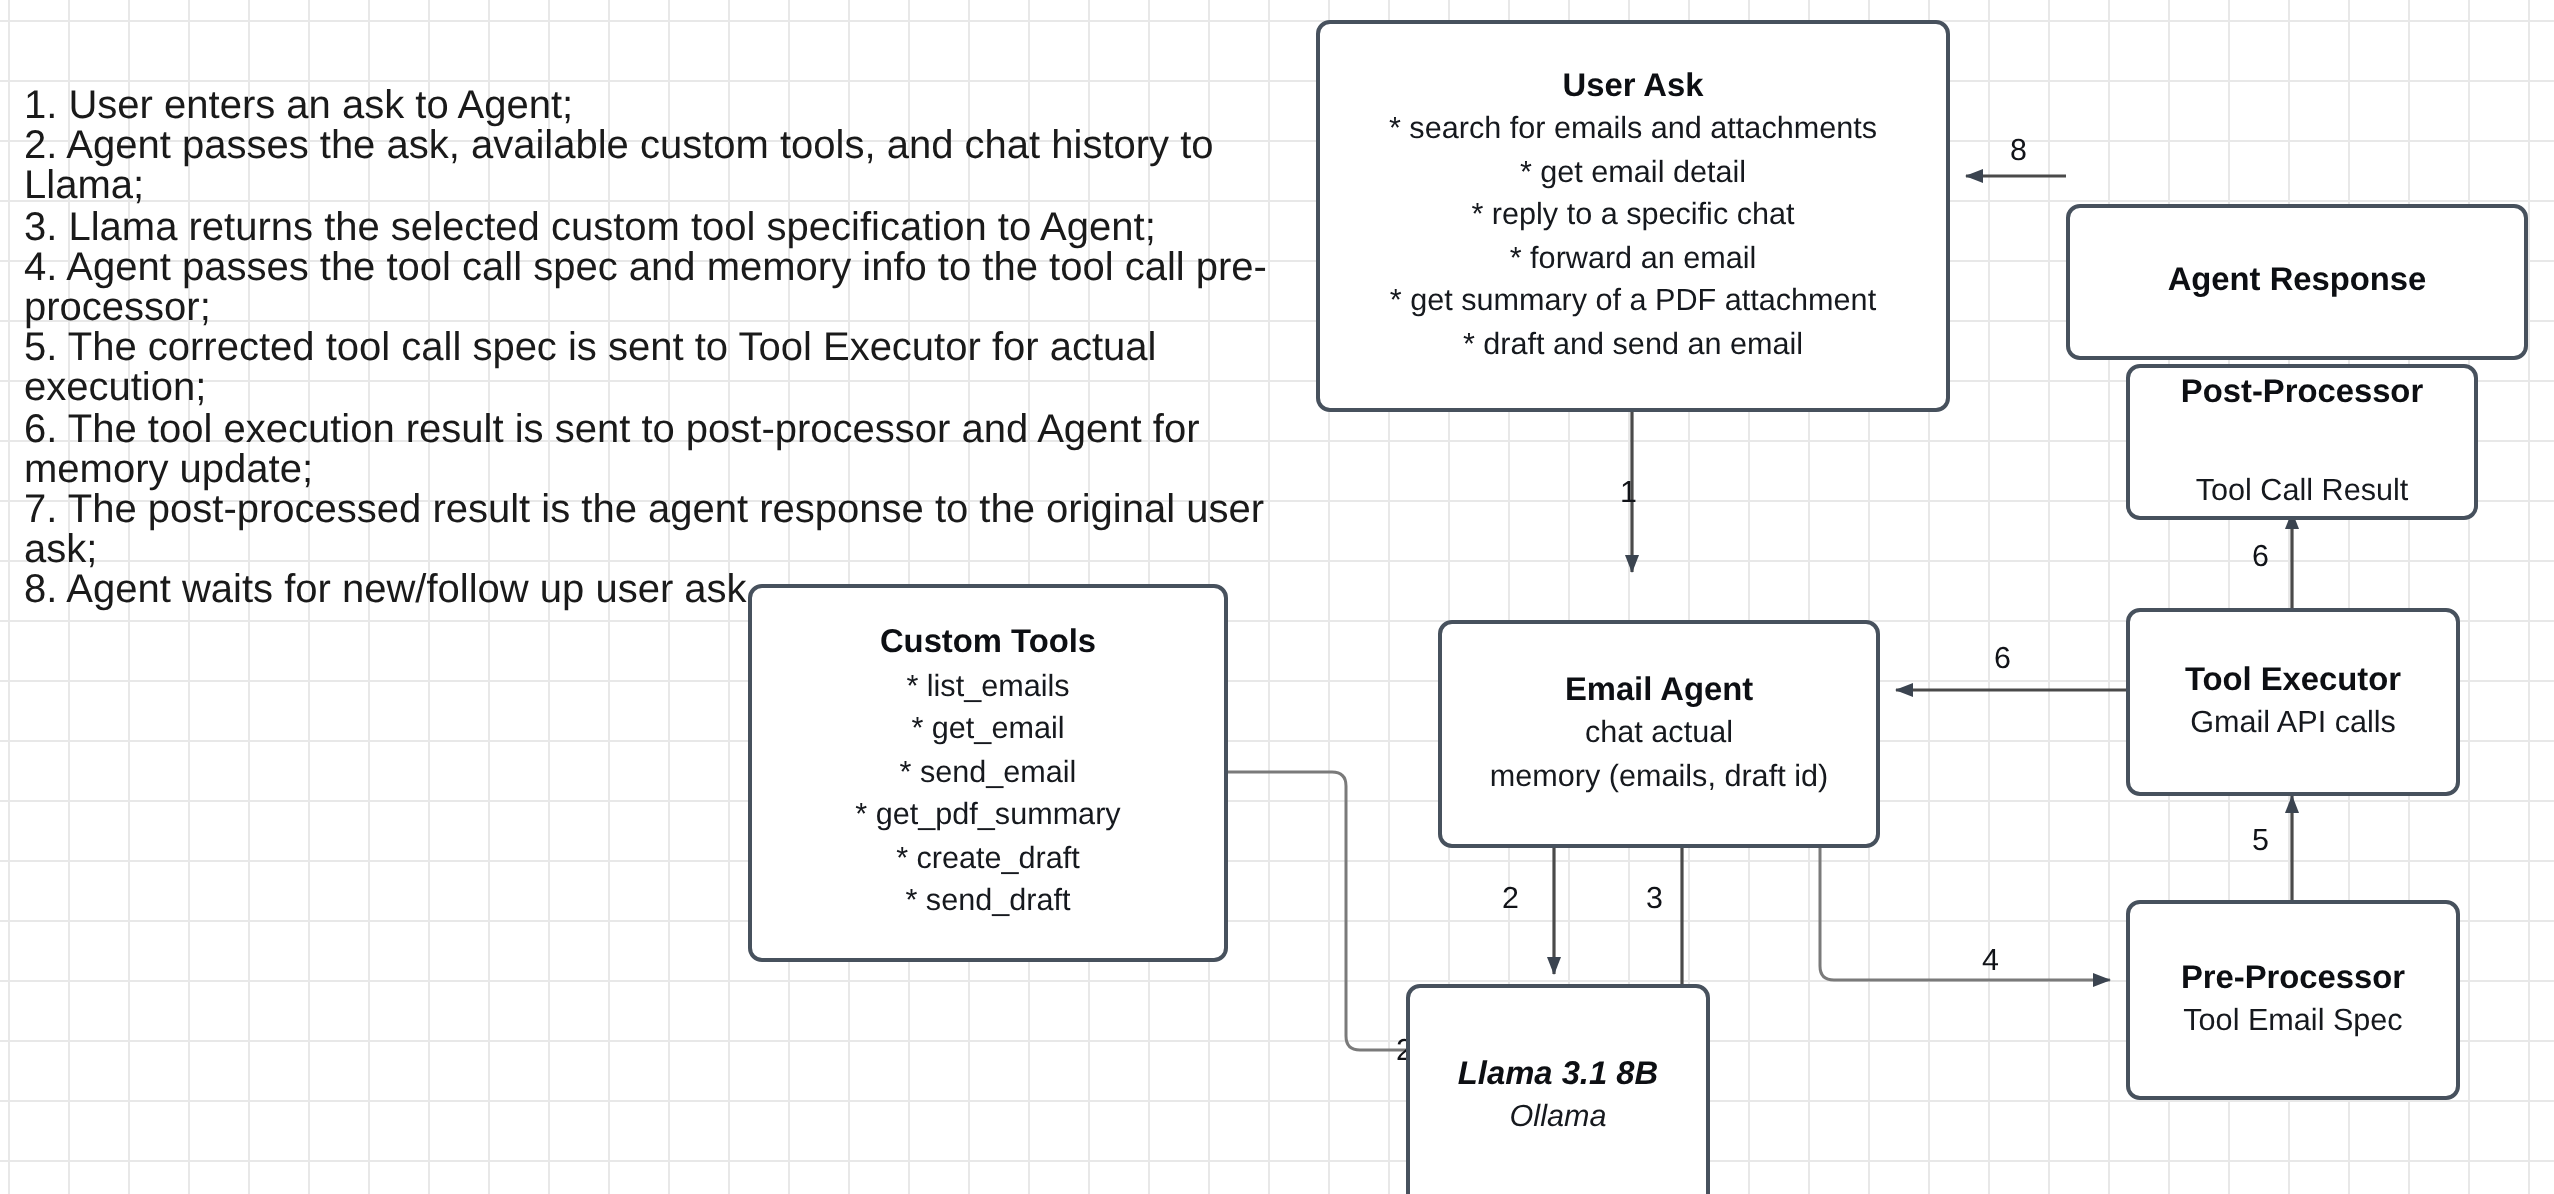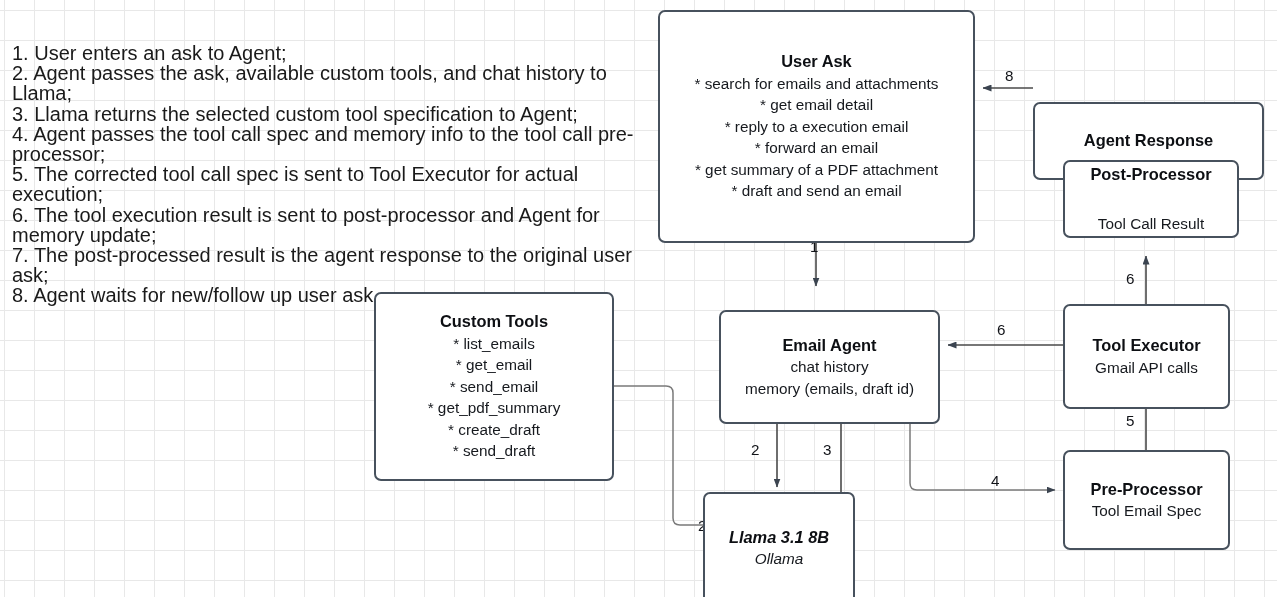--- a/index.html
+++ b/index.html
@@ -143,40 +143,40 @@
   <div class="edge-label" style="left:751px; top:442px;">2</div>
   <div class="edge-label" style="left:698px; top:518px;">2</div>
   <div class="edge-label" style="left:823px; top:442px;">3</div>
   <div class="edge-label" style="left:991px; top:473px;">4</div>
   <div class="edge-label" style="left:1126px; top:413px;">5</div>
   <div class="edge-label" style="left:997px; top:322px;">6</div>
   <div class="edge-label" style="left:1126px; top:271px;">6</div>
   <div class="edge-label" style="left:1126px; top:145px;">7</div>
   <div class="edge-label" style="left:1005px; top:68px;">8</div>
 
-  <div class="node" style="left:658px; top:10px; width:317px; height:233px;">
+  <div class="node" style="left:658px; top:10px; width:317px; height:196px;">
     <div class="title">User Ask</div>
     <div class="sub">* search for emails and attachments
 * get email detail
-* reply to a execution email
+* reply to a specific chat
 * forward an email
 * get summary of a PDF attachment
 * draft and send an email</div>
   </div>
 
   <div class="node" style="left:1033px; top:56px; width:231px; height:78px;margin-top:46px;">
     <div class="title">Agent Response</div>
   </div>
 
-  <div class="node" style="left:1063px; top:160px; width:176px; height:78px;gap:28px;">
+  <div class="node" style="left:1063px; top:182px; width:176px; height:78px;gap:28px;">
     <div class="title">Post-Processor</div>
     <div class="sub">Tool Call Result</div>
   </div>
 
-  <div class="node" style="left:1063px; top:304px; width:167px; height:105px;align-items:center;">
+  <div class="node" style="left:1063px; top:304px; width:167px; height:94px;align-items:center;">
     <div class="title">Tool Executor</div>
     <div class="sub">Gmail API calls</div>
   </div>
 
   <div class="node" style="left:1063px; top:450px; width:167px; height:100px;">
     <div class="title">Pre-Processor</div>
     <div class="sub">Tool Email Spec</div>
   </div>
 
   <div class="node" style="left:374px; top:292px; width:240px; height:189px;">
@@ -184,21 +184,21 @@
     <div class="sub">* list_emails
 * get_email
 * send_email
 * get_pdf_summary
 * create_draft
 * send_draft</div>
   </div>
 
   <div class="node" style="left:719px; top:290px; width:221px; height:114px;margin-top:20px;">
     <div class="title">Email Agent</div>
-    <div class="sub">chat history
+    <div class="sub">chat actual
 memory (emails, draft id)</div>
   </div>
 
   <div class="node" style="left:703px; top:492px; width:152px; height:112px;font-style:italic;">
     <div class="title">Llama 3.1 8B</div>
     <div class="sub">Ollama</div>
   </div>
 
 </div>
 

